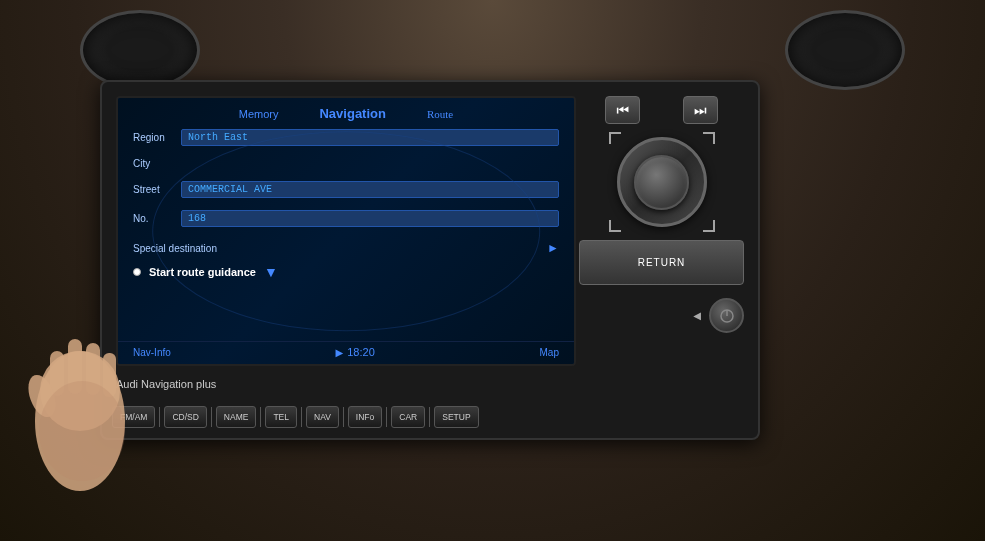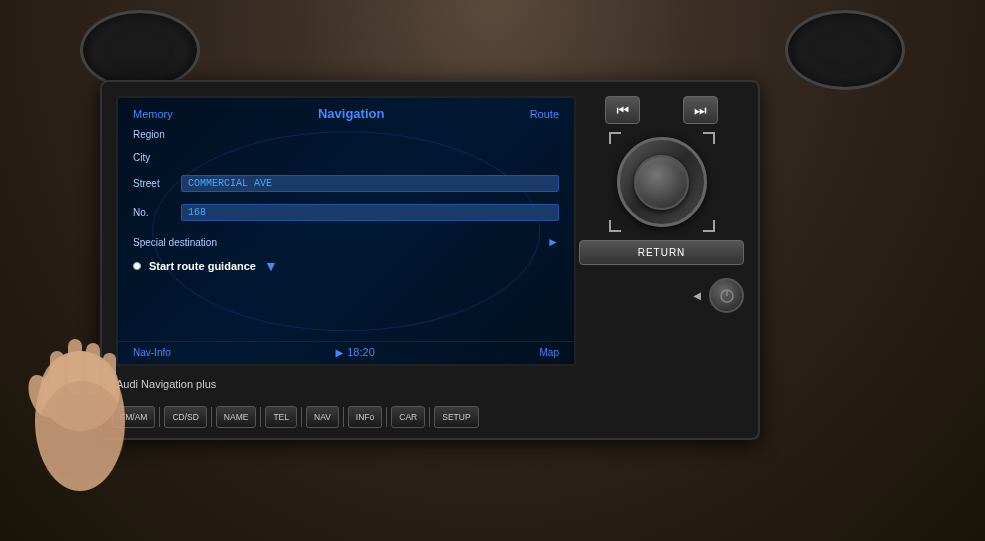--- a/index.html
+++ b/index.html
@@ -74,43 +74,44 @@
       width: 100%;
       height: 100%;
       background: linear-gradient(135deg, #001020 0%, #001833 50%, #001020 100%);
       position: relative;
       padding: 8px 10px;
     }
 
     
     .screen-header {
       display: flex;
-      justify-content: space-between;
+      justify-content: center;
       align-items: center;
       margin-bottom: 8px;
       padding: 0 5px;
+      gap: 41px;
     }
 
     .screen-header .memory-btn {
       color: #4488ff;
       font-size: 11px;
       font-family: Arial, sans-serif;
     }
 
     .screen-header .nav-title {
       color: #4488ff;
       font-size: 13px;
       font-weight: bold;
       font-family: Arial, sans-serif;
     }
 
     .screen-header .route-btn {
       color: #4488ff;
       font-size: 11px;
-      font-family: Liberation Sans, sans-serif;
+      font-family: Liberation Serif, serif;
     }
 
     
     .nav-form {
       padding: 0 5px;
     }
 
     .nav-row {
       display: flex;
       align-items: center;
@@ -311,21 +312,21 @@
     .bracket-br { bottom: 0; right: 0; border-width: 0 2px 2px 0; }
 
     
     .return-btn {
       background: linear-gradient(to bottom, #555, #333);
       border: 1px solid #666;
       border-radius: 4px;
       color: #fff;
       font-size: 10px;
       text-align: center;
-      padding: 6px;
+      padding: 16px;
       cursor: pointer;
       letter-spacing: 1px;
     }
 
     
     .bottom-buttons-unit {
       position: absolute;
       bottom: 10px;
       left: 10px;
       right: 10px;
@@ -420,20 +421,21 @@
       <div class="screen-header">
         <span class="memory-btn">Memory</span>
         <span class="nav-title">Navigation</span>
         <span class="route-btn">Route</span>
       </div>
 
       <div class="nav-form">
 
         <div class="nav-row">
           <span class="nav-label">Region</span>
+          <div class="nav-value">North East</div>
         </div>
 
         <div class="nav-row">
           <span class="nav-label">City</span>
         </div>
 
         <div class="nav-row">
           <span class="nav-label">Street</span>
           <div class="nav-value">COMMERCIAL AVE</div>
         </div>

